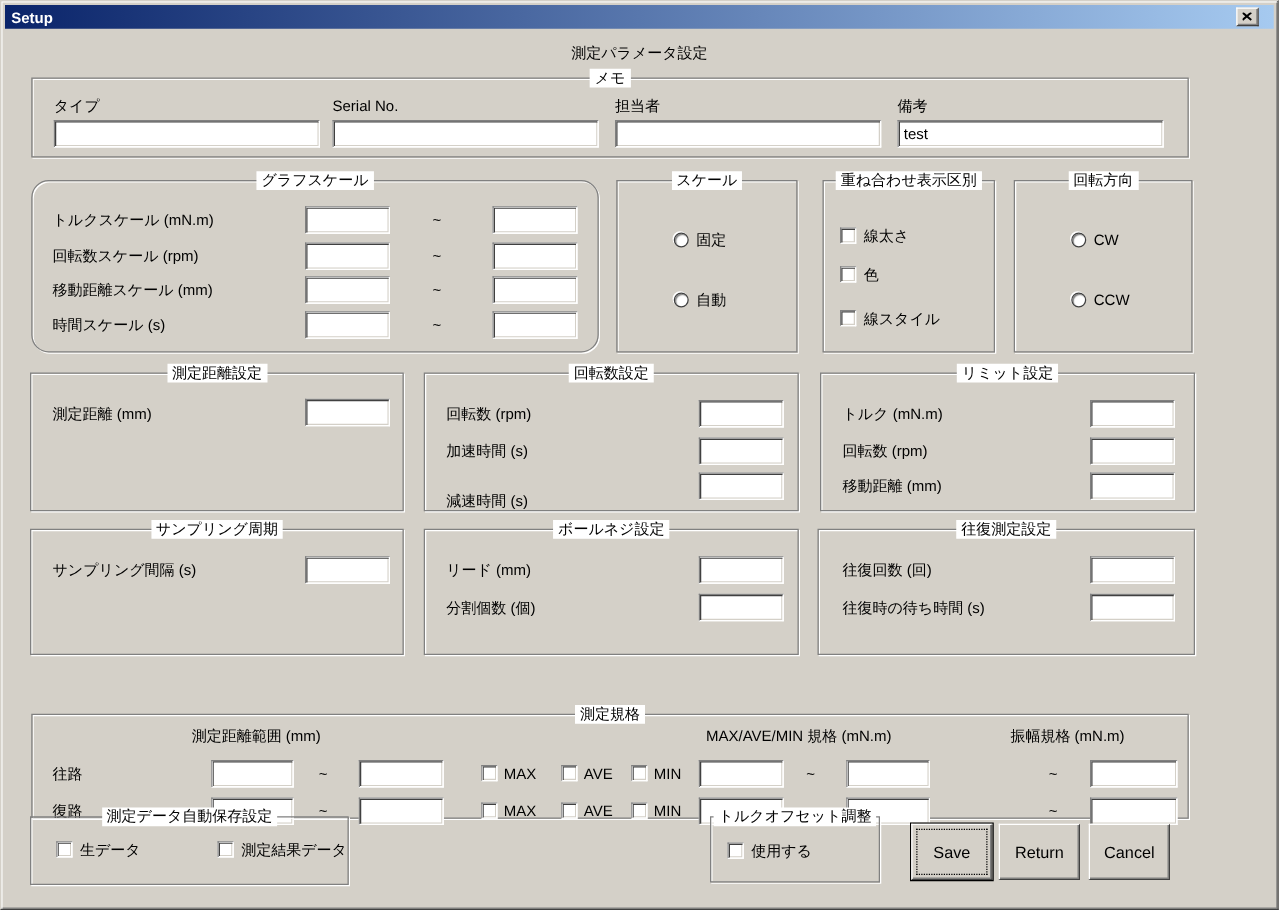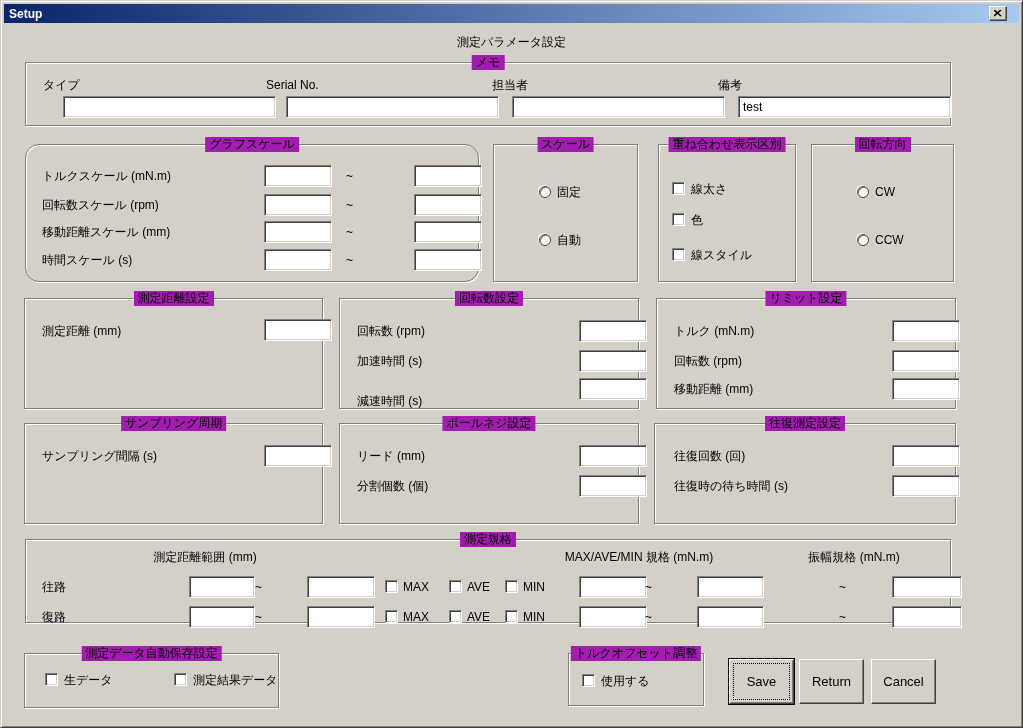--- a/index.html
+++ b/index.html
@@ -23,30 +23,30 @@
     box-shadow:inset -1px -1px 0 #808080;
     display:flex;align-items:center;justify-content:center;cursor:default;
   }
   .page-title{position:absolute;left:0;right:0;top:33px;text-align:center;}
   .group{
     position:absolute;border:1px solid #808080;
     box-shadow:inset 1px 1px 0 #ffffff,1px 1px 0 #ffffff;
   }
   .legend{
     position:absolute;top:-8px;left:50%;transform:translateX(-50%);
-    background:#a21caf;padding:0 4px;white-space:nowrap;line-height:15px;
+    background:#ffffff;padding:0 4px;white-space:nowrap;line-height:15px;
   }
   .lb{position:absolute;white-space:nowrap;line-height:16px;}
   .ctr{transform:translateX(-50%);}
   .tb{
     position:absolute;height:22px;width:68px;background:#fff;
     border:1px solid;border-color:#808080 #fff #fff #808080;
     box-shadow:inset 1px 1px 0 #404040,inset -1px -1px 0 #d4d0c8;
     font-family:"Liberation Sans","DejaVu Sans",sans-serif;font-size:12px;
-    padding:2px 4px;outline:none;margin-left:20px;
+    padding:2px 4px;outline:none;
   }
   .cb{
     position:absolute;width:13px;height:13px;background:#fff;
     border:1px solid;border-color:#808080 #fff #fff #808080;
     box-shadow:inset 1px 1px 0 #404040,inset -1px -1px 0 #d4d0c8;
   }
   .rd{
     position:absolute;width:12px;height:12px;background:#fff;border-radius:50%;
     border:1px solid #404040;box-shadow:inset 1px 1px 1px #808080, -1px -1px 0 #fff;
   }
@@ -176,21 +176,21 @@
   </div>
 
   <div class="group" style="left:653px;top:422px;width:302px;height:101px;text-decoration:underline;">
     <span class="legend">往復測定設定</span>
     <span class="lb" style="left:19px;top:24px;">往復回数 (回)</span>
     <input class="tb" style="left: 217px; top: 21px;">
     <span class="lb" style="left:19px;top:54px;">往復時の待ち時間 (s)</span>
     <input class="tb" style="left: 217px; top: 51px;">
   </div>
 
-  <div class="group" style="left:24px;top:538px;width:926px;height:84px;">
+  <div class="group" style="left:24px;top:570px;width:926px;height:84px;">
     <span class="legend">測定規格</span>
     <span class="lb ctr" style="left:179px;top:9px;">測定距離範囲 (mm)</span>
     <span class="lb ctr" style="left:613px;top:9px;">MAX/AVE/MIN 規格 (mN.m)</span>
     <span class="lb ctr" style="left:828px;top:9px;">振幅規格 (mN.m)</span>
 
     <span class="lb" style="left:16px;top:39px;">往路</span>
     <input class="tb" style="left: 143px; top: 36px; width: 66px;">
     <span class="tilde" style="left:229px;top:39px;">~</span>
     <input class="tb" style="left: 261px; top: 36px;">
     <span class="cb" style="left:359px;top:40px;"></span>

